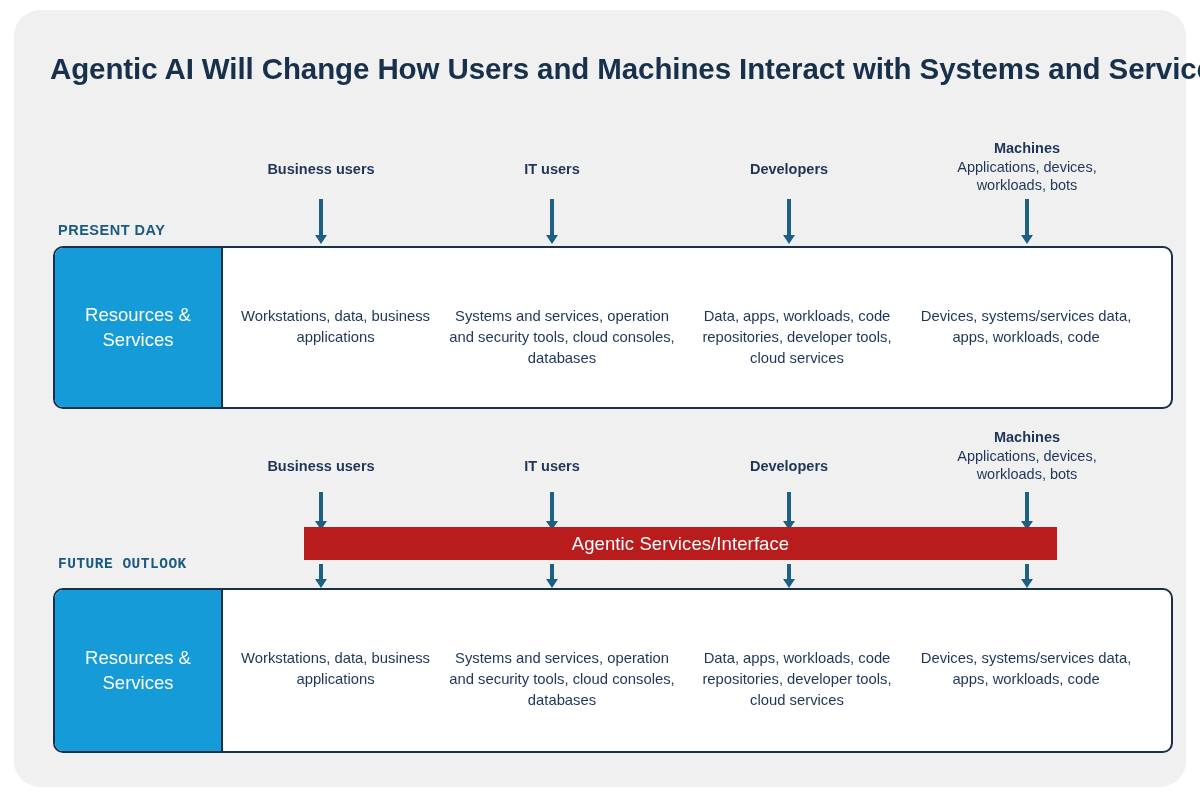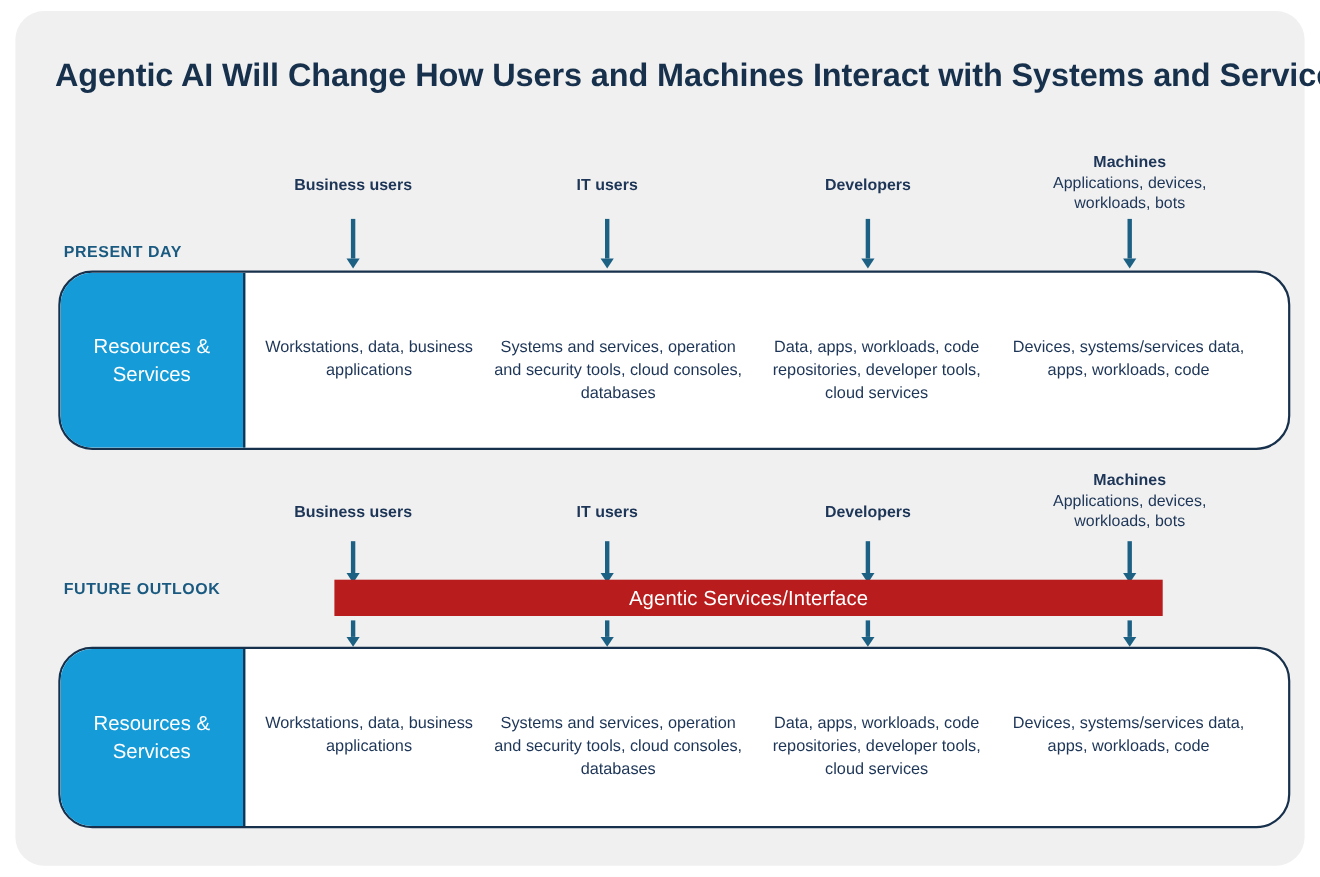--- a/index.html
+++ b/index.html
@@ -85,21 +85,21 @@
     border-left: 6px solid transparent;
     border-right: 6px solid transparent;
     border-top: 9px solid #1c6183;
   }
 
   
   .panel {
     position: absolute;
     box-sizing: border-box;
     border: 2.5px solid #17304c;
-    border-radius: 31px;
+    border-radius: 10px;
     background: #ffffff;
     overflow: hidden;
   }
   .panel-blue {
     position: absolute;
     left: 0;
     top: 0;
     bottom: 0;
     width: 168px;
     background: #159bd7;
@@ -182,21 +182,21 @@
   <div class="panel" style="left:39px; top:236px; width:1120px; height:163px;">
     <div class="panel-blue">
       <span>Resources &amp; Services</span>
     </div>
     <div class="cell" style="left:178px; top:58px; width:205px;">Workstations, data, business applications</div>
     <div class="cell" style="left:394px; top:58px; width:226px;">Systems and services, operation and security tools, cloud consoles, databases</div>
     <div class="cell" style="left:645px; top:58px; width:194px;">Data, apps, workloads, code repositories, developer tools, cloud services</div>
     <div class="cell" style="left:861px; top:58px; width:220px;">Devices, systems/services data, apps, workloads, code</div>
   </div>
 
-  <div class="section-label" style="left:44px; top:518px;">FUTURE OUTLOOK</div>
+  <div class="section-label" style="left:44px; top:546px;font-family:Liberation Mono, monospace;">FUTURE OUTLOOK</div>
 
   <div class="col-head" style="left:207px; top:447px; width:200px;">
     <span class="ch-title">Business users</span>
   </div>
   <div class="col-head" style="left:438px; top:447px; width:200px;">
     <span class="ch-title">IT users</span>
   </div>
   <div class="col-head" style="left:675px; top:447px; width:200px;">
     <span class="ch-title">Developers</span>
   </div>

